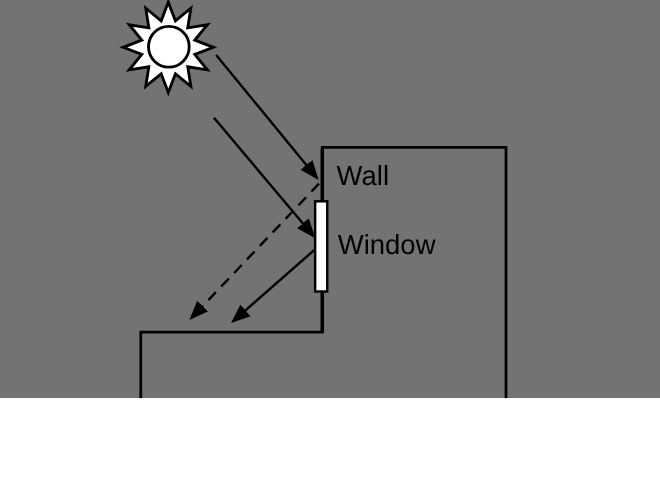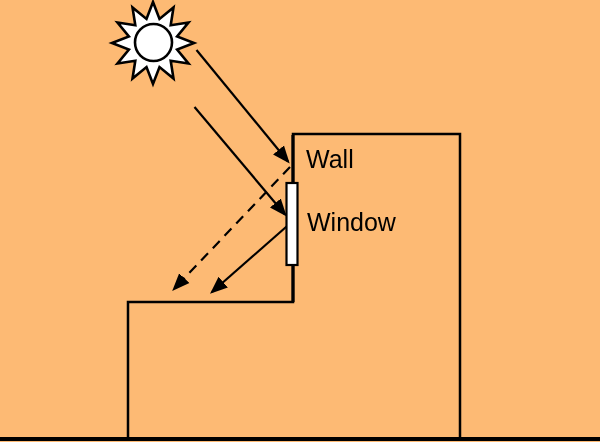--- a/index.html
+++ b/index.html
@@ -3,22 +3,22 @@
 <meta charset="utf-8">
 <style>
   html, body {
     margin: 0;
     padding: 0;
     background: #ffffff;
   }
   .canvas {
     position: relative;
     width: 600px;
-    height: 442px;
-    background: #fdba74;
+    height: 362px;
+    background: #737373;
     overflow: hidden;
   }
   svg {
     display: block;
     width: 600px;
     height: 442px;
   }
   .label-text {
     font-family: "Liberation Sans", sans-serif;
     font-size: 25px;

